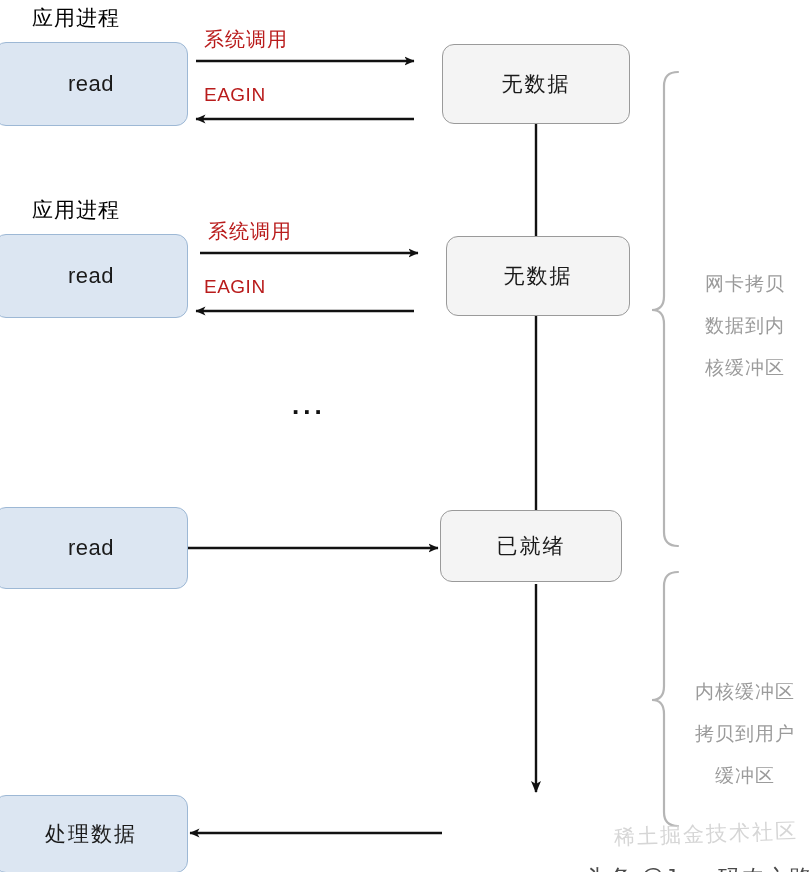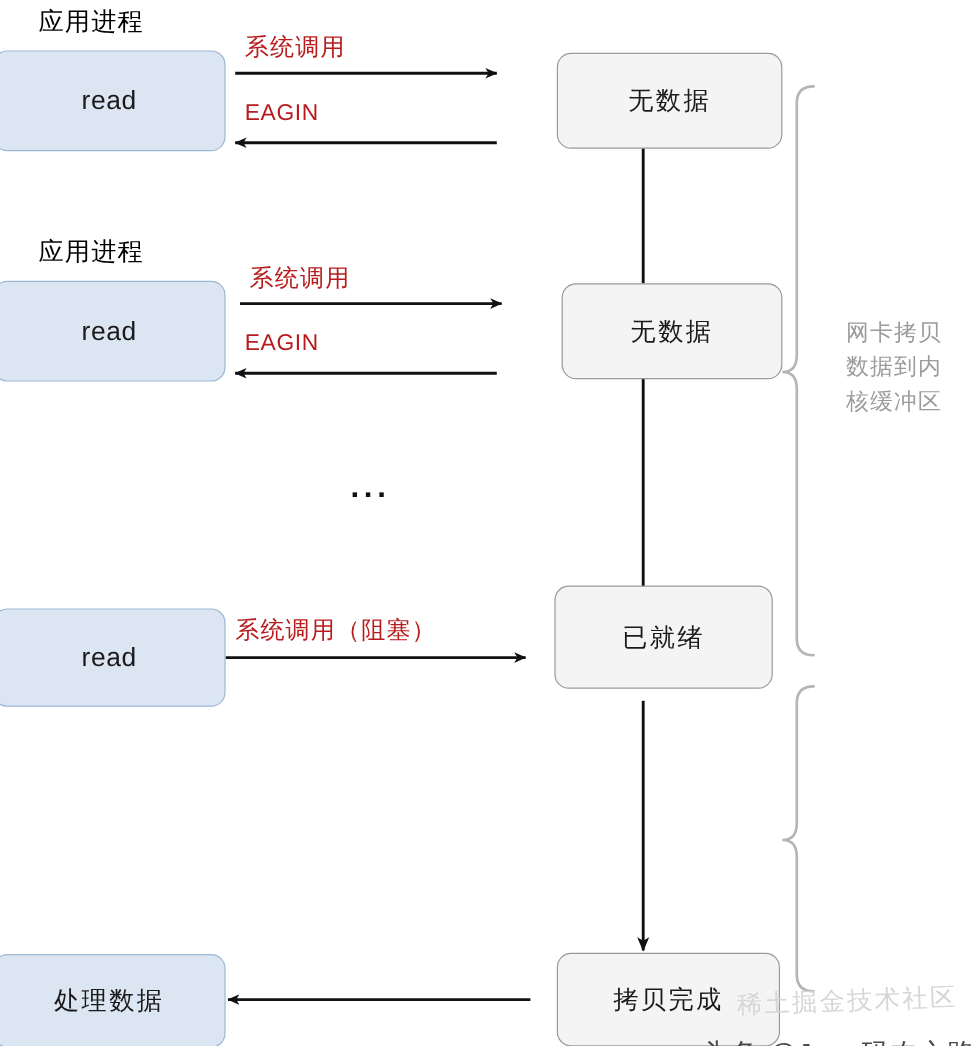--- a/index.html
+++ b/index.html
@@ -46,21 +46,20 @@
     box-sizing: border-box;
     background: #f4f4f4;
     border: 1.6px solid #9a9a9a;
     border-radius: 12px;
     display: flex;
     align-items: center;
     justify-content: center;
     font-size: 21px;
     letter-spacing: 2px;
     color: #1a1a1a;
-    margin-left: 22px;
   }
 
   
   .edge-label {
     font-size: 20px;
     color: #b91c1c;
     white-space: nowrap;
     letter-spacing: 1px;
     text-align: left;
   }
@@ -82,21 +81,21 @@
     font-weight: bold;
     letter-spacing: 4px;
     color: #111;
     line-height: 1;
   }
 
   
   .brace-text {
     font-size: 19px;
     color: #9b9b9b;
-    line-height: 29px;
+    line-height: 42px;
     letter-spacing: 1px;
     text-align: center;
     white-space: pre-line;
   }
 
   
   .wm-main {
     font-size: 23px;
     color: #4a4a4a;
     white-space: nowrap;
@@ -159,38 +158,39 @@
   <div class="abs pbox label-en" style="left:-6px; top:234px; width:194px; height:84px;">read</div>
 
   <div class="abs pbox label-en" style="left:-6px; top:507px; width:194px; height:82px;">read</div>
 
   <div class="abs pbox label-cn" style="left:-6px; top:795px; width:194px; height:78px;">处理数据</div>
 
   <div class="abs kbox" style="left:442px; top:44px; width:188px; height:80px;">无数据</div>
 
   <div class="abs kbox" style="left:446px; top:236px; width:184px; height:80px;">无数据</div>
 
-  <div class="abs kbox" style="left:440px; top:488px; width:182px; height:86px;">已就绪</div>
+  <div class="abs kbox" style="left:440px; top:510px; width:182px; height:72px;">已就绪</div>
 
-  <div class="abs kbox" style="left:442px; top:794px; width:186px; height:78px;">拷贝完成</div>
 
   <div class="abs edge-label" style="left:204px; top:26px; width:204px;">系统调用</div>
 
   <div class="abs edge-label en" style="left:204px; top:84px; width:204px;">EAGIN</div>
 
   <div class="abs edge-label" style="left:208px; top:218px; width:204px;">系统调用</div>
 
   <div class="abs edge-label en" style="left:204px; top:276px; width:204px;">EAGIN</div>
 
-  <div class="abs edge-label" style="left:196px; top:512px; width:244px;">系统调用（阻塞）</div>
 
   <div class="abs ellipsis" style="left:292px; top:392px;">...</div>
 
   <div class="abs brace-text" style="left:686px; top:263px; width:118px;">网卡拷贝
 数据到内
 核缓冲区</div>
 
+  <div class="abs brace-text" style="left:682px; top:671px; width:126px;">内核缓冲区
+拷贝到用户
+缓冲区</div>
 
   <div class="abs wm-ghost" style="left:614px; top:820px;">稀土掘金技术社区</div>
 
   <div class="abs wm-main" style="left:585px; top:828px;">头条 @Java码农之路</div>
 
 </div>
 
 </body></html>

